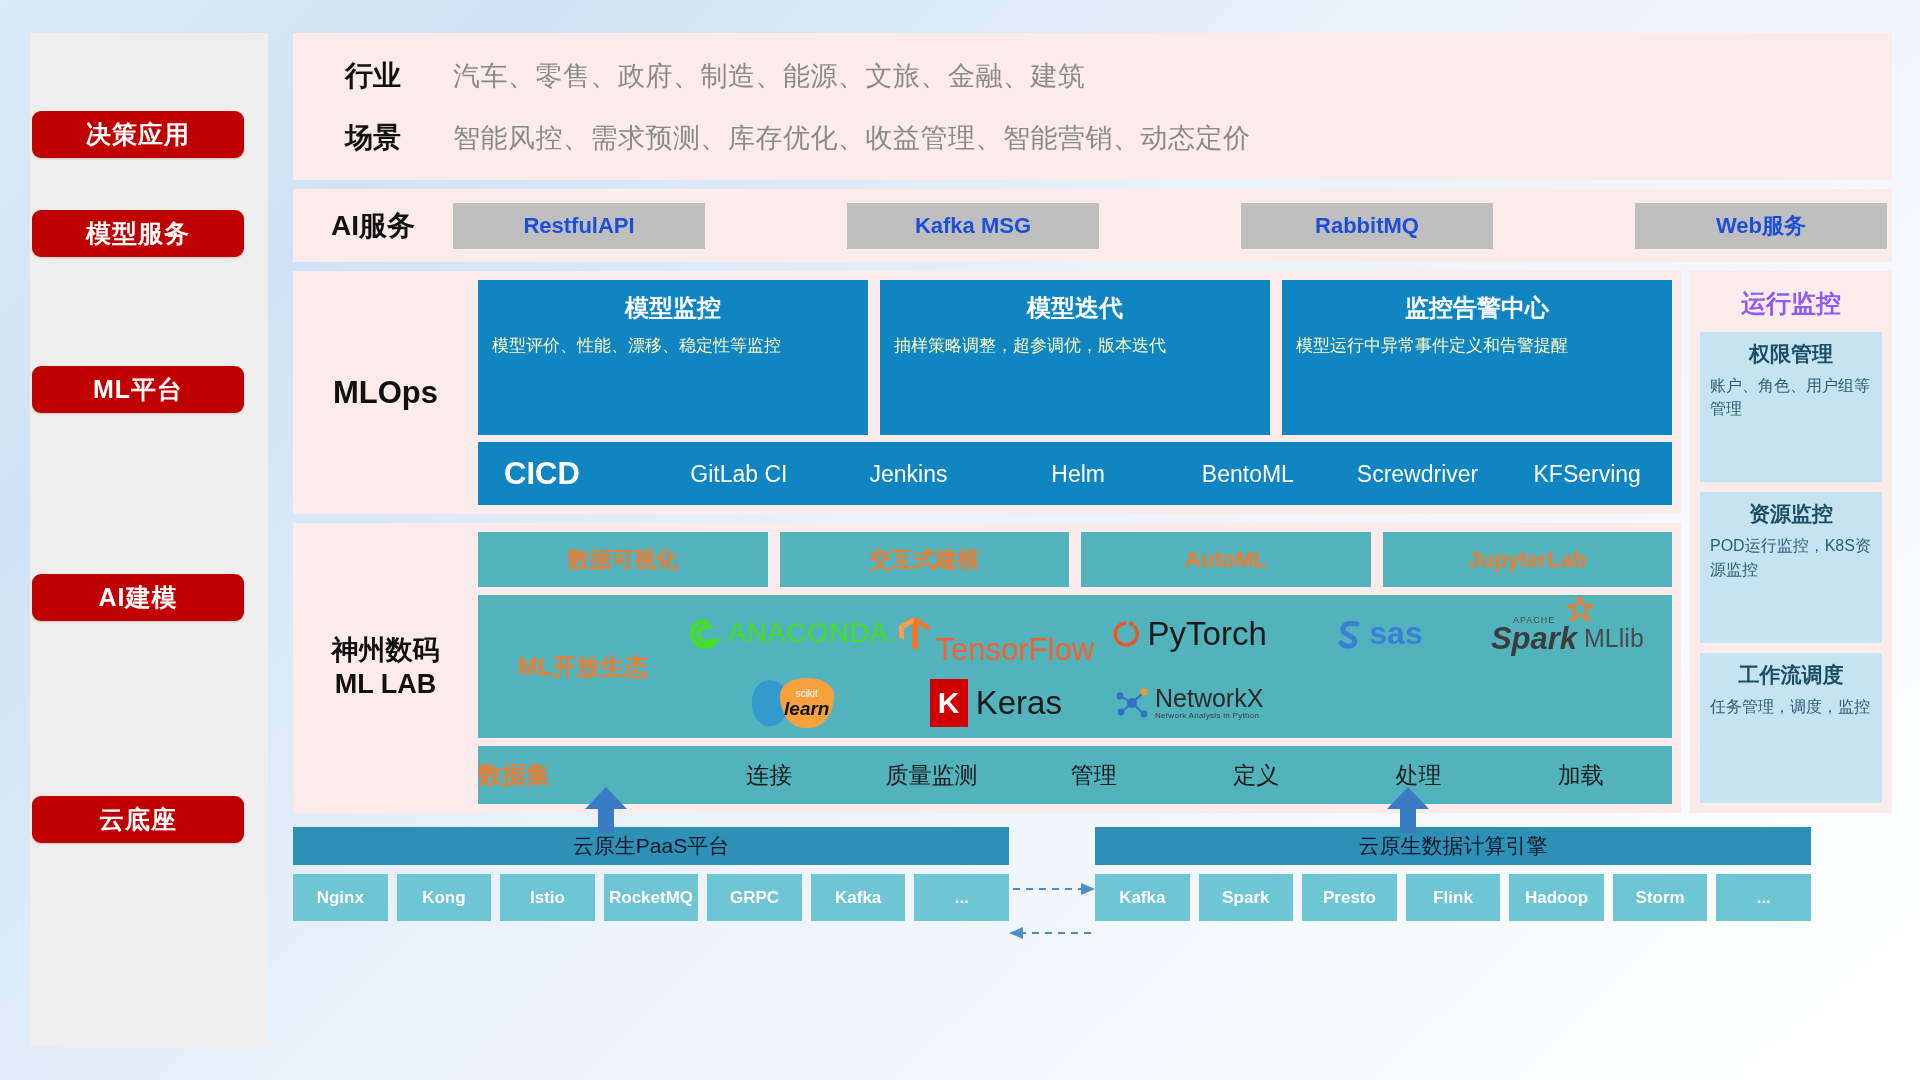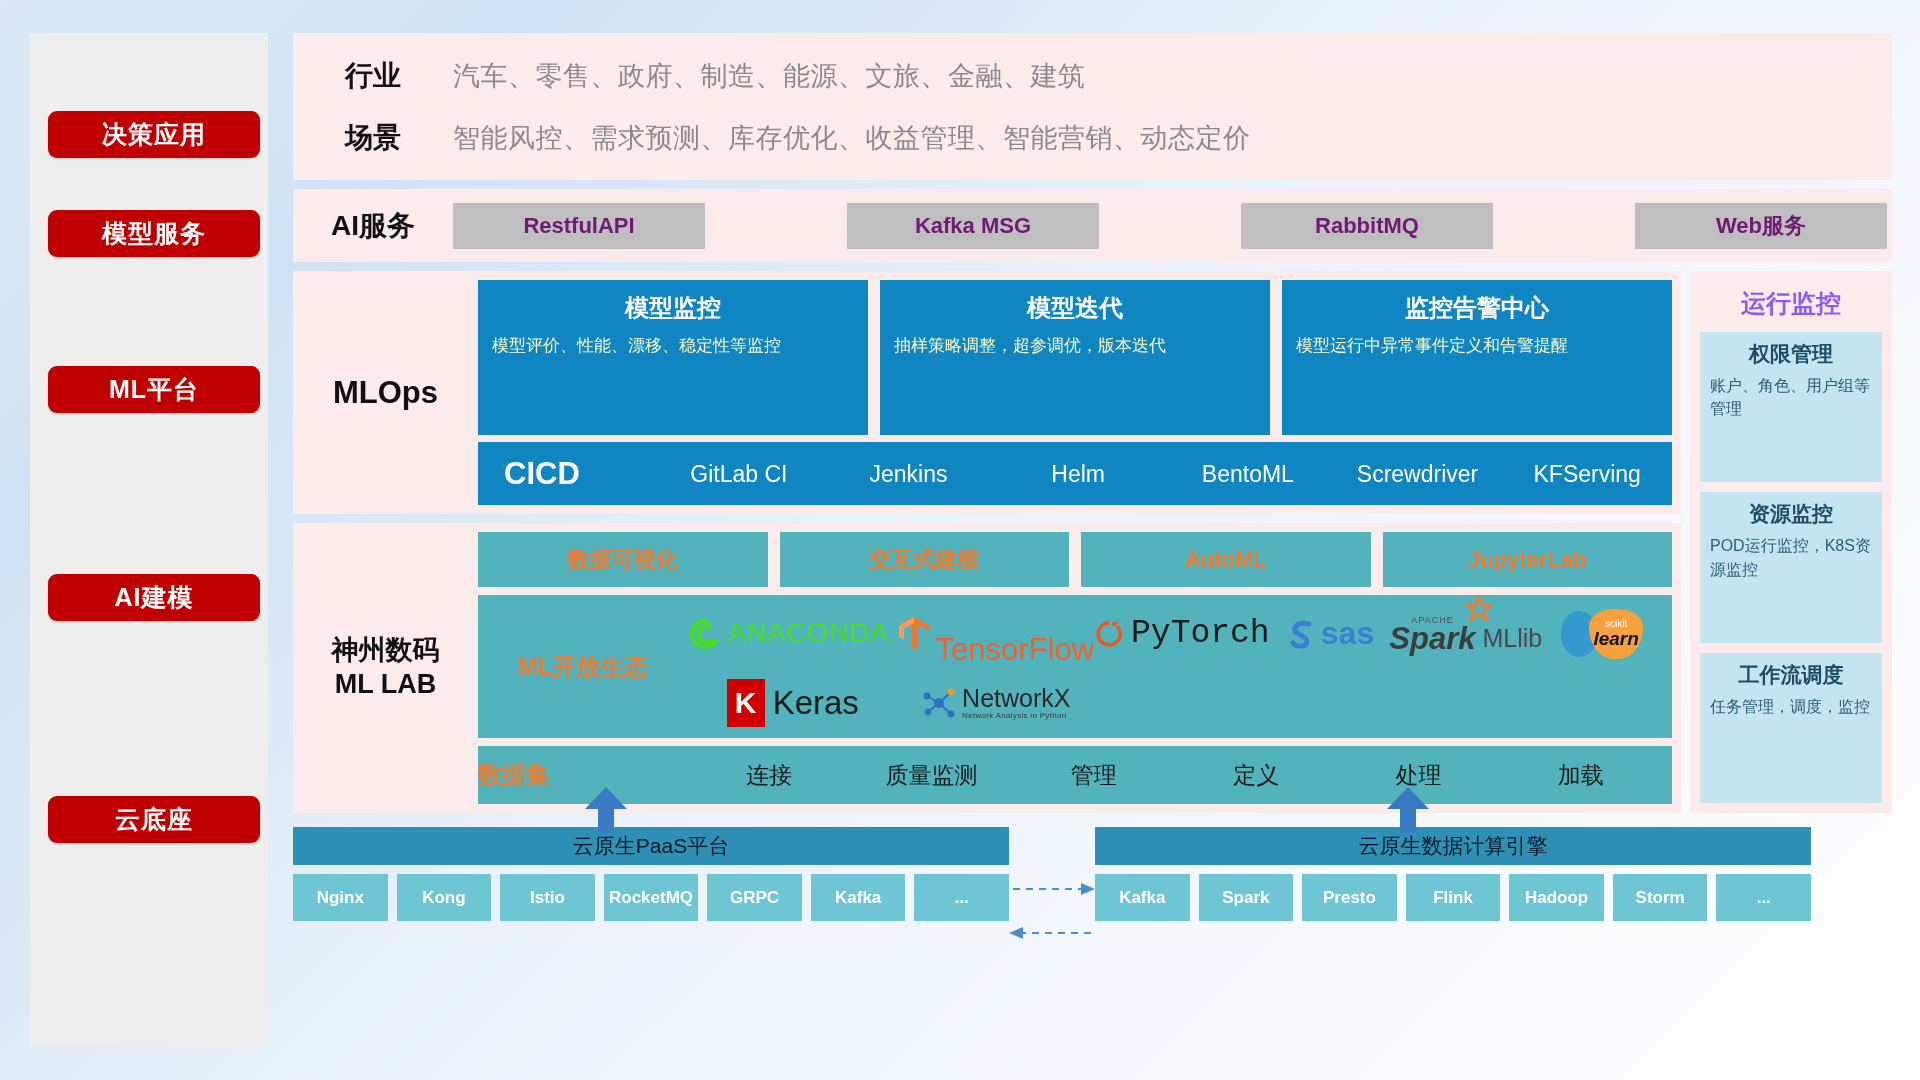--- a/index.html
+++ b/index.html
@@ -23,21 +23,21 @@
 
   
   #rail {
     width: 238px;
     background: #eeeeee;
     position: relative;
     flex: 0 0 238px;
   }
   .rail-chip {
     position: absolute;
-    left: 18px;
+    left: 2px;
     width: 212px;
     height: 47px;
     background: #c00000;
     border-radius: 9px;
     color: #fff;
     font-size: 25px;
     font-weight: bold;
     display: flex;
     align-items: center;
     justify-content: center;
@@ -95,21 +95,21 @@
   }
   #band-aiservice .chips {
     display: flex;
     flex: 1 1 auto;
     gap: 0;
     justify-content: space-between;
     padding-right: 5px;
   }
   .svc-chip {
     background: #bfbfbf;
-    color: #701a75;
+    color: #1d4ed8;
     height: 46px;
     width: 252px;
     display: flex; align-items: center; justify-content: center;
     font-size: 22px;
     font-weight: bold;
   }
 
   
   #mid {
     display: flex;
@@ -215,21 +215,21 @@
   }
   #eco-row .eco-label {
     flex: 0 0 210px;
     color: #ef7b2e;
     font-size: 24px; font-weight: bold;
     text-align: center;
   }
   #eco-grid {
     flex: 1 1 auto;
     display: grid;
-    grid-template-columns: repeat(6, 1fr);
+    grid-template-columns: repeat(5, 1fr);
     grid-template-rows: 1fr 1fr;
     align-items: center;
     justify-items: center;
     height: 100%;
     padding: 4px 10px 0 0;
   }
   #dataset-row {
     background: #52b3bd;
     flex: 0 0 58px;
     display: flex;
@@ -411,21 +411,21 @@
                 </div>
 
                 <div style="display:flex;align-items:center;gap:6px;">
                   <svg width="32" height="36" viewBox="0 0 32 36">
                     <polygon points="16,1 31,9.5 31,15 20,9 20,35 14,31.5 14,6.5 5,11.5 5,6" fill="#f2772c"></polygon>
                     <polygon points="16,1 1,9.5 1,21 6,24 6,12.5 16,7" fill="#fa9c54"></polygon>
                   </svg>
                   <span style="color:#f2622c;font-size:31px;margin-top:32px;">TensorFlow</span>
                 </div>
 
-                <div style="display:flex;align-items:center;gap:7px;font-family:Liberation Mono, monospace;">
+                <div style="display:flex;align-items:center;gap:7px;">
                   <svg width="30" height="34" viewBox="0 0 30 34">
                     <path d="M15 6 a11 11 0 1 0 8 3.2" fill="none" stroke="#f2541b" stroke-width="3.4"></path>
                     <circle cx="20.5" cy="7" r="2.4" fill="#f2541b"></circle>
                   </svg>
                   <span style="color:#1a1a1a;font-size:33px;">PyTorch</span>
                 </div>
 
                 <div style="display:flex;align-items:center;gap:2px;">
                   <svg width="34" height="34" viewBox="0 0 34 34">
                     <path d="M24 7 C12 4 6 12 12 16 C18 20 24 21 21 27 C18 31 10 29 8 26" fill="none" stroke="#3b7fd4" stroke-width="5" stroke-linecap="round"></path>

